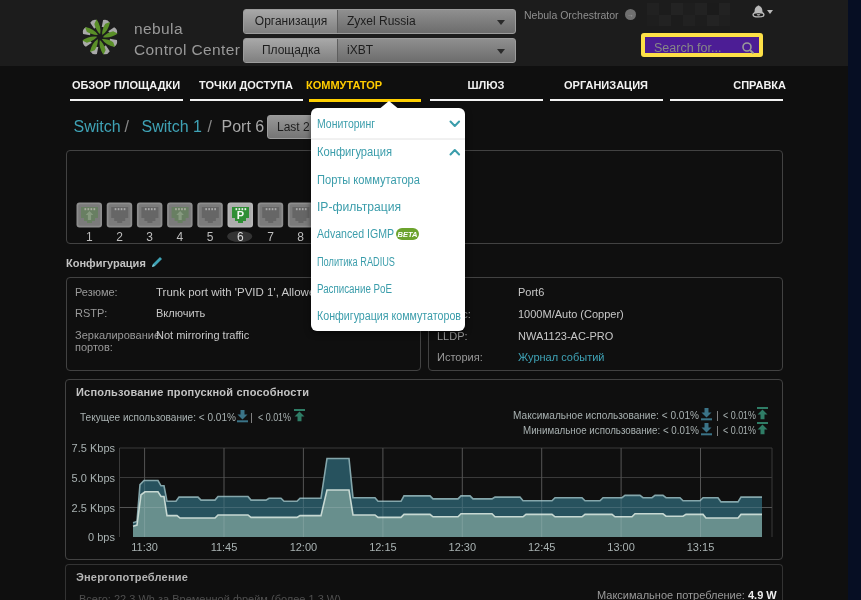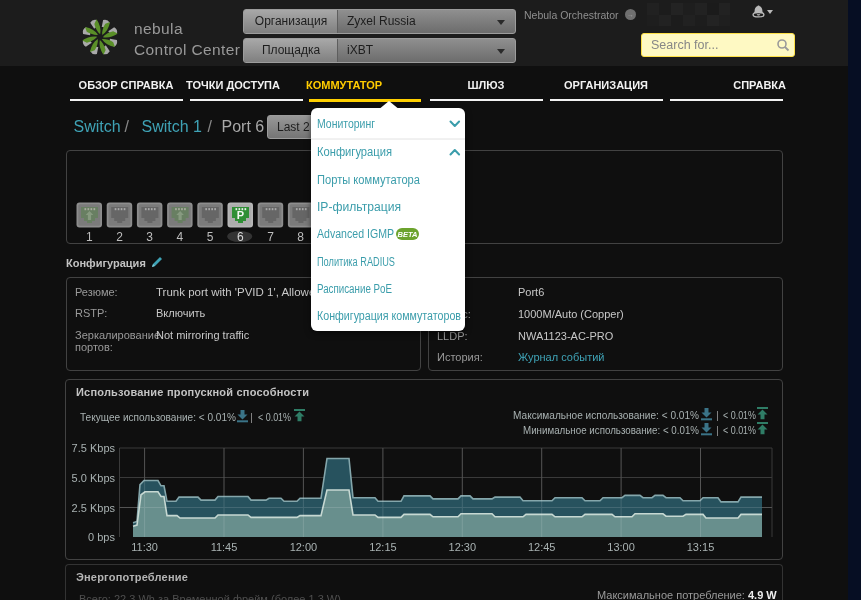--- a/index.html
+++ b/index.html
@@ -77,31 +77,31 @@
     <rect x="72" y="12" width="11" height="11" fill="#1f1f1f"></rect>
   </svg>
 
   <svg class="abs" style="left:751px;top:5px;" width="15" height="14" viewBox="0 0 17 16">
     <path d="M 7.5 1.2 C 7.5 0.5 9.5 0.5 9.5 1.2 C 12 2 13 4.5 13 7 L 13.6 9.5 L 3.4 9.5 L 4 7 C 4 4.5 5 2 7.5 1.2 Z" fill="#b9b9b9"></path>
     <ellipse cx="8.5" cy="11" rx="6.2" ry="2.6" fill="none" stroke="#b9b9b9" stroke-width="1.6"></ellipse>
     <path d="M 6.5 10.4 L 10.5 10.4 A 2 2 0 0 1 6.5 10.4 Z" fill="#9a9a9a"></path>
   </svg>
   <div class="abs" style="left:767px;top:10px;width:0;height:0;border-left:3.5px solid transparent;border-right:3.5px solid transparent;border-top:4.5px solid #b9b9b9;"></div>
 
-  <div class="abs" style="left:641px;top:33px;width:154px;height:24px;border:1px solid #fde047;border-radius:3px;background:#fef9c3;">
+  <div class="abs" style="left:641px;top:33px;width:122px;height:24px;border:4px solid #fde047;border-radius:3px;background:#4c1d95;">
     <div class="abs" style="left:9px;top:4px;font-size:12.5px;color:#878787;">Search for...</div>
     <svg class="abs" style="right:4px;top:4px;" width="14" height="14" viewBox="0 0 14 14">
       <circle cx="6" cy="6" r="4" fill="none" stroke="#9a9a9a" stroke-width="1.6"></circle>
       <line x1="9" y1="9" x2="12.5" y2="12.5" stroke="#9a9a9a" stroke-width="1.8"></line>
     </svg>
   </div>
 
-  <div class="abs nav" style="left:66px;top:79px;width:120px;text-align:center;font-size:11px;font-weight:bold;color:#f2f2f2;letter-spacing:0;">ОБЗОР СПРАВКА</div>
+  <div class="abs nav" style="left:66px;top:79px;width:120px;text-align:center;font-size:11px;font-weight:bold;color:#f2f2f2;letter-spacing:0;">ОБЗОР ПЛОЩАДКИ</div>
   <div class="abs" style="left:70px;top:99px;width:113px;height:2px;background:#f2f2f2;"></div>
-  <div class="abs nav" style="left:186px;top:79px;width:120px;text-align:left;font-size:11px;font-weight:bold;color:#f2f2f2;letter-spacing:0;">ТОЧКИ ДОСТУПА</div>
+  <div class="abs nav" style="left:186px;top:79px;width:120px;text-align:center;font-size:11px;font-weight:bold;color:#f2f2f2;letter-spacing:0;">ТОЧКИ ДОСТУПА</div>
   <div class="abs" style="left:190px;top:99px;width:113px;height:2px;background:#f2f2f2;"></div>
   <div class="abs nav" style="left:306px;top:79px;width:120px;font-size:11px;font-weight:bold;color:#fc0;letter-spacing:0;">КОММУТАТОР</div>
   <div class="abs" style="left:309px;top:99px;width:112px;height:3px;background:#ffd000;"></div>
   <div class="abs nav" style="left:426px;top:79px;width:120px;text-align:center;font-size:11px;font-weight:bold;color:#f2f2f2;letter-spacing:0;">ШЛЮЗ</div>
   <div class="abs" style="left:430px;top:99px;width:113px;height:2px;background:#f2f2f2;"></div>
   <div class="abs nav" style="left:546px;top:79px;width:120px;text-align:center;font-size:11px;font-weight:bold;color:#f2f2f2;letter-spacing:0;">ОРГАНИЗАЦИЯ</div>
   <div class="abs" style="left:550px;top:99px;width:113px;height:2px;background:#f2f2f2;"></div>
   <div class="abs nav" style="left:666px;top:79px;width:120px;text-align:right;font-size:11px;font-weight:bold;color:#f2f2f2;letter-spacing:0;">СПРАВКА</div>
   <div class="abs" style="left:670px;top:99px;width:113px;height:2px;background:#f2f2f2;"></div>
 

